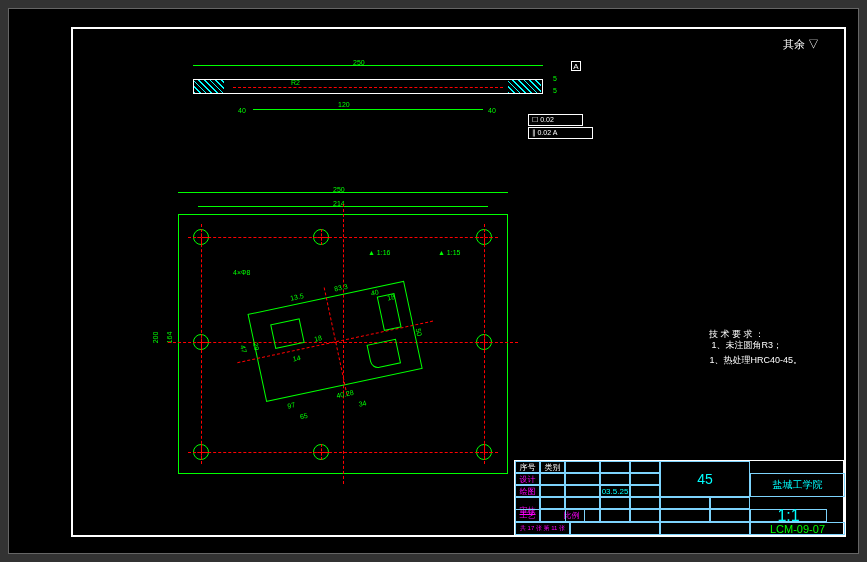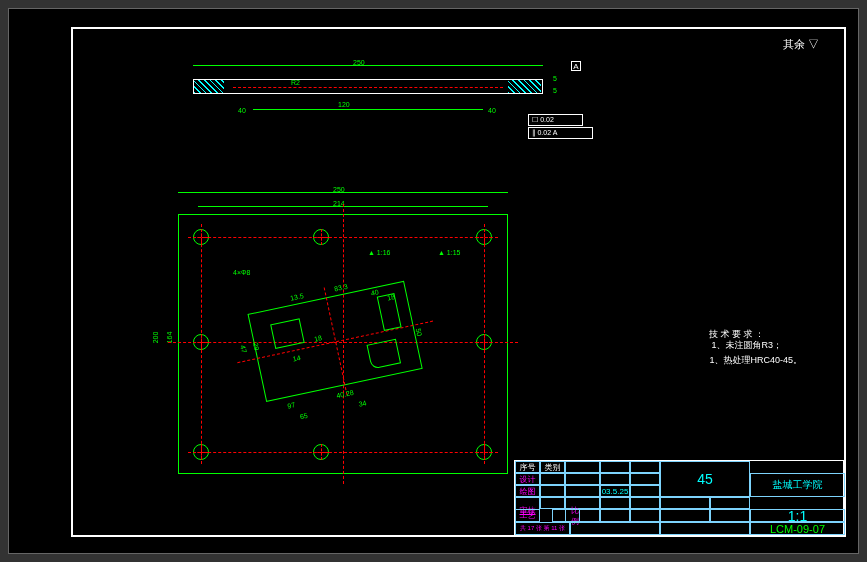--- a/index.html
+++ b/index.html
@@ -172,37 +172,37 @@
       <div class="tb-cell tb-cyan" style="top:24px; left:85px; width:30px; height:12px;">03.5.25</div>
       <div class="tb-cell" style="top:24px; left:115px; width:30px; height:12px;"></div>
 
       <div class="tb-cell tb-mag" style="top:36px; left:0; width:25px; height:26px;text-decoration:underline;">审核</div>
       <div class="tb-cell" style="top:36px; left:25px; width:25px; height:12px;"></div>
       <div class="tb-cell" style="top:36px; left:50px; width:35px; height:12px;"></div>
       <div class="tb-cell" style="top:36px; left:85px; width:30px; height:12px;"></div>
       <div class="tb-cell" style="top:36px; left:115px; width:30px; height:12px;"></div>
 
       <div class="tb-cell tb-mag" style="top:48px; left:0; width:25px; height:13px;">工艺</div>
-      <div class="tb-cell tb-mag" style="top:48px; left:37px; width:28px; height:13px;padding-left:18px;">比例</div>
+      <div class="tb-cell tb-mag" style="top:48px; left:25px; width:45px; height:13px;padding-left:18px;">比例</div>
       <div class="tb-cell" style="top:48px; left:50px; width:35px; height:13px;"></div>
       <div class="tb-cell" style="top:48px; left:85px; width:30px; height:13px;"></div>
       <div class="tb-cell" style="top:48px; left:115px; width:30px; height:13px;"></div>
 
       <div class="tb-cell tb-mag" style="top:61px; left:0; width:55px; height:13px; font-size:6px;">共 17 张 第 11 张</div>
       <div class="tb-cell" style="top:61px; left:55px; width:90px; height:13px;"></div>
 
       <div class="tb-cell tb-cyan tb-large" style="top:0; left:145px; width:90px; height:36px;">45</div>
 
       <div class="tb-cell tb-cyan" style="top:0; left:235px; width:95px; height:24px; font-size:10px;margin-top:12px;">盐城工学院</div>
 
 
       <div class="tb-cell" style="top:36px; left:145px; width:50px; height:12px;"></div>
       <div class="tb-cell" style="top:36px; left:195px; width:40px; height:12px;"></div>
       <div class="tb-cell" style="top:48px; left:145px; width:50px; height:13px;"></div>
       <div class="tb-cell" style="top:48px; left:195px; width:40px; height:13px;"></div>
-      <div class="tb-cell tb-cyan" style="top:48px; left:235px; width:95px; height:13px; font-size:14px;">1:1</div>
+      <div class="tb-cell tb-cyan" style="top:48px; left:235px; width:77px; height:13px; font-size:16px;">1:1</div>
 
       <div class="tb-cell tb-green" style="top:61px; left:145px; width:90px; height:13px;"></div>
       <div class="tb-cell tb-green tb-large" style="top:61px; left:235px; width:95px; height:13px; font-size:11px;">LCM-09-07</div>
     </div>
 
   </div>
 </div>
 
 </body></html>

